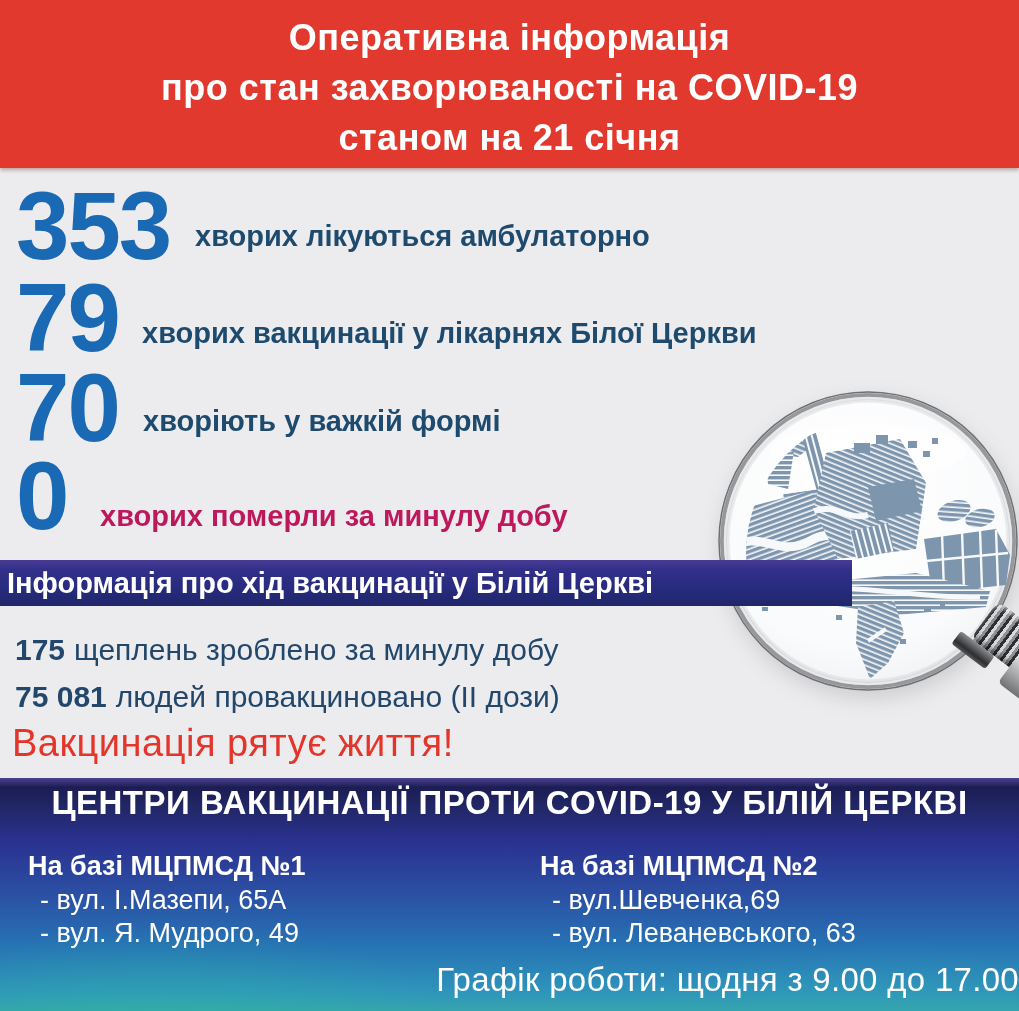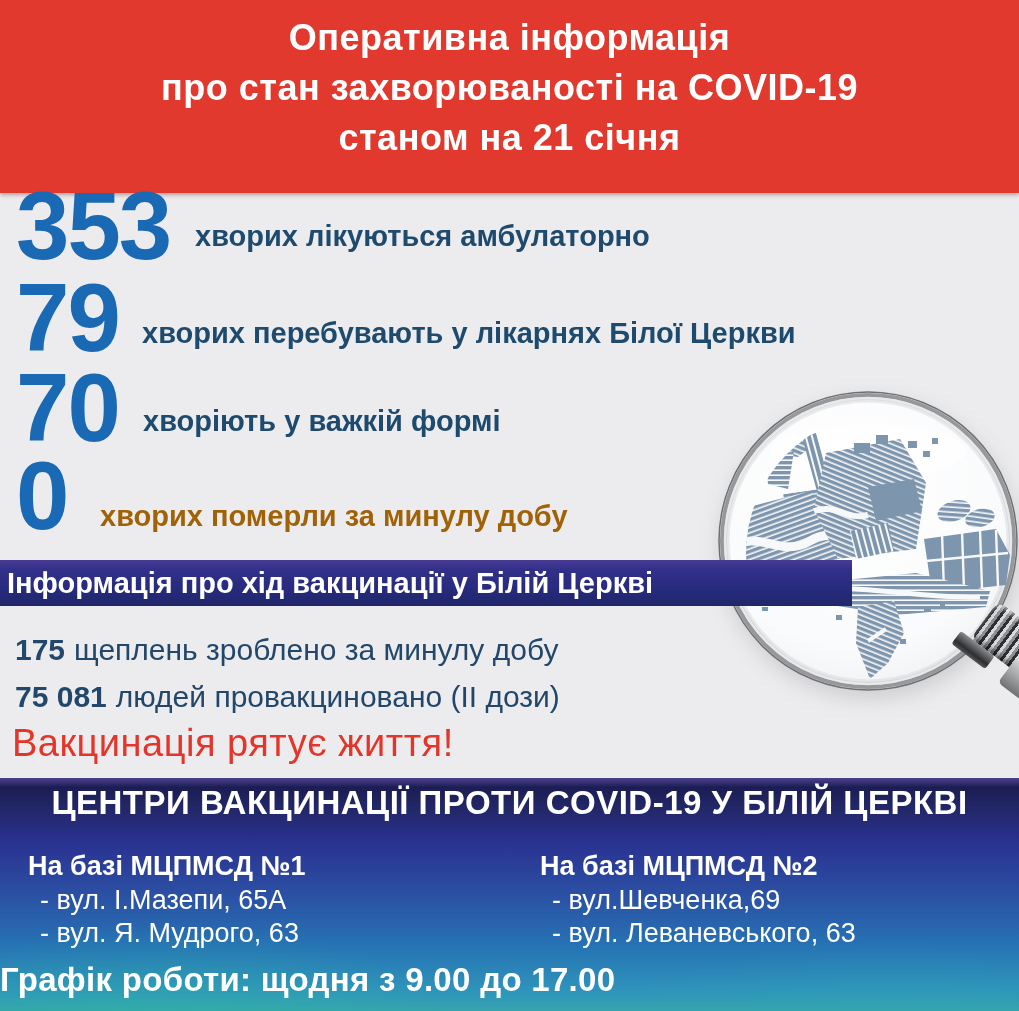--- a/index.html
+++ b/index.html
@@ -4,35 +4,35 @@
 <style>
   html,body{margin:0;padding:0;background:#d8d8da;}
   .poster{
     position:relative; width:1019px; height:1011px; margin:0 auto;
     background:#ececee; overflow:hidden;
     font-family:"Liberation Sans","DejaVu Sans",sans-serif;
     -webkit-font-smoothing:antialiased;
   }
   
   .header{
-    position:absolute; top:0; left:0; width:100%; height:193px;
+    position:absolute; top:0; left:0; width:100%; height:168px;
     background:#e1392e; color:#fff; text-align:center;
     padding-top:13px; box-sizing:border-box;
     box-shadow:0 2px 4px rgba(90,20,15,.35);
   }
   .header .line{font-size:36px; font-weight:bold; line-height:50px; letter-spacing:.5px;}
   
   .stat-value{
     position:absolute; left:16px; font-size:96px; font-weight:bold;
     color:#1a69b4; line-height:1; letter-spacing:-2px;
   }
   .stat-label{
     position:absolute; font-size:29px; font-weight:bold; color:#1e4a6e; line-height:1.1;text-align:right;
   }
-  .stat-label.purple{color:#a16207;}
+  .stat-label.purple{color:#be185d;}
   
   .vacc-banner{
     position:absolute; top:560px; left:0; width:852px; height:46px;
     background:linear-gradient(180deg,#4a3b94 0%,#33308a 20%,#272b7e 62%,#202669 100%);
     color:#fff; font-size:29px; font-weight:bold; line-height:46px;
     padding-left:7px; box-sizing:border-box; white-space:nowrap;
   }
   .vacc-stat{position:absolute; left:15px; font-size:30px; color:#22476b; white-space:nowrap;}
   .vacc-stat .v{font-weight:bold; margin-right:9px;}
   .vacc-stat.s1{top:633px;}
@@ -68,40 +68,40 @@
   }
   .loc-name{position:absolute; font-size:27px; font-weight:bold; white-space:nowrap;}
   .loc-addr{position:absolute; font-size:27px; white-space:nowrap;}
   .loc1-name{top:73px; left:28px;}
   .loc1-a1{top:107px; left:40px;}
   .loc1-a2{top:140px; left:40px;}
   .loc2-name{top:73px; left:540px;}
   .loc2-a1{top:107px; left:552px;}
   .loc2-a2{top:140px; left:552px;text-align:center;}
   .schedule{
-    position:absolute; top:183px; left:0; width:100%; text-align:left;
-    font-size:33px; font-weight:bold; letter-spacing:.3px;
+    position:absolute; top:183px; left:0; width:100%; text-align:right;
+    font-size:33px; font-weight:normal; letter-spacing:.3px;
   }
 </style>
 </head>
 <body>
 
 <div class="poster">
 
   <header class="header">
     <div class="line">Оперативна інформація</div>
     <div class="line">про стан захворюваності на COVID-19</div>
     <div class="line">станом на 21 січня</div>
   </header>
 
   <div class="stat-value" style="top:178px">353</div>
   <div class="stat-label" style="top:221px; left:195px">хворих лікуються амбулаторно</div>
 
   <div class="stat-value" style="top:270px">79</div>
-  <div class="stat-label" style="top:318px; left:142px">хворих перебувають у лікарнях Білої Церкви</div>
+  <div class="stat-label" style="top:318px; left:142px">хворих вакцинації у лікарнях Білої Церкви</div>
 
   <div class="stat-value" style="top:360px">70</div>
   <div class="stat-label" style="top:406px; left:143px">хворіють у важкій формі</div>
 
   <div class="stat-value" style="top:448px">0</div>
   <div class="stat-label purple" style="top:501px; left:100px">хворих померли за минулу добу</div>
 
   <div class="magnifier">
     <svg width="320" height="330" viewBox="0 0 320 330">
       <defs>
@@ -189,21 +189,21 @@
     <span class="v">75 081</span><span>людей провакциновано (ІІ дози)</span>
   </div>
 
   <div class="slogan">Вакцинація рятує життя!</div>
 
   <section class="centers">
     <div class="centers-title">ЦЕНТРИ ВАКЦИНАЦІЇ ПРОТИ COVID-19 У БІЛІЙ ЦЕРКВІ</div>
 
     <div class="loc-name loc1-name">На базі МЦПМСД №1</div>
     <div class="loc-addr loc1-a1">- вул. І.Мазепи, 65А</div>
-    <div class="loc-addr loc1-a2">- вул. Я. Мудрого, 63</div>
+    <div class="loc-addr loc1-a2">- вул. Я. Мудрого, 49</div>
 
     <div class="loc-name loc2-name">На базі МЦПМСД №2</div>
     <div class="loc-addr loc2-a1">- вул.Шевченка,69</div>
     <div class="loc-addr loc2-a2">- вул. Леваневського, 63</div>
 
     <div class="schedule">Графік роботи: щодня з 9.00 до 17.00</div>
   </section>
 
 </div>
 

